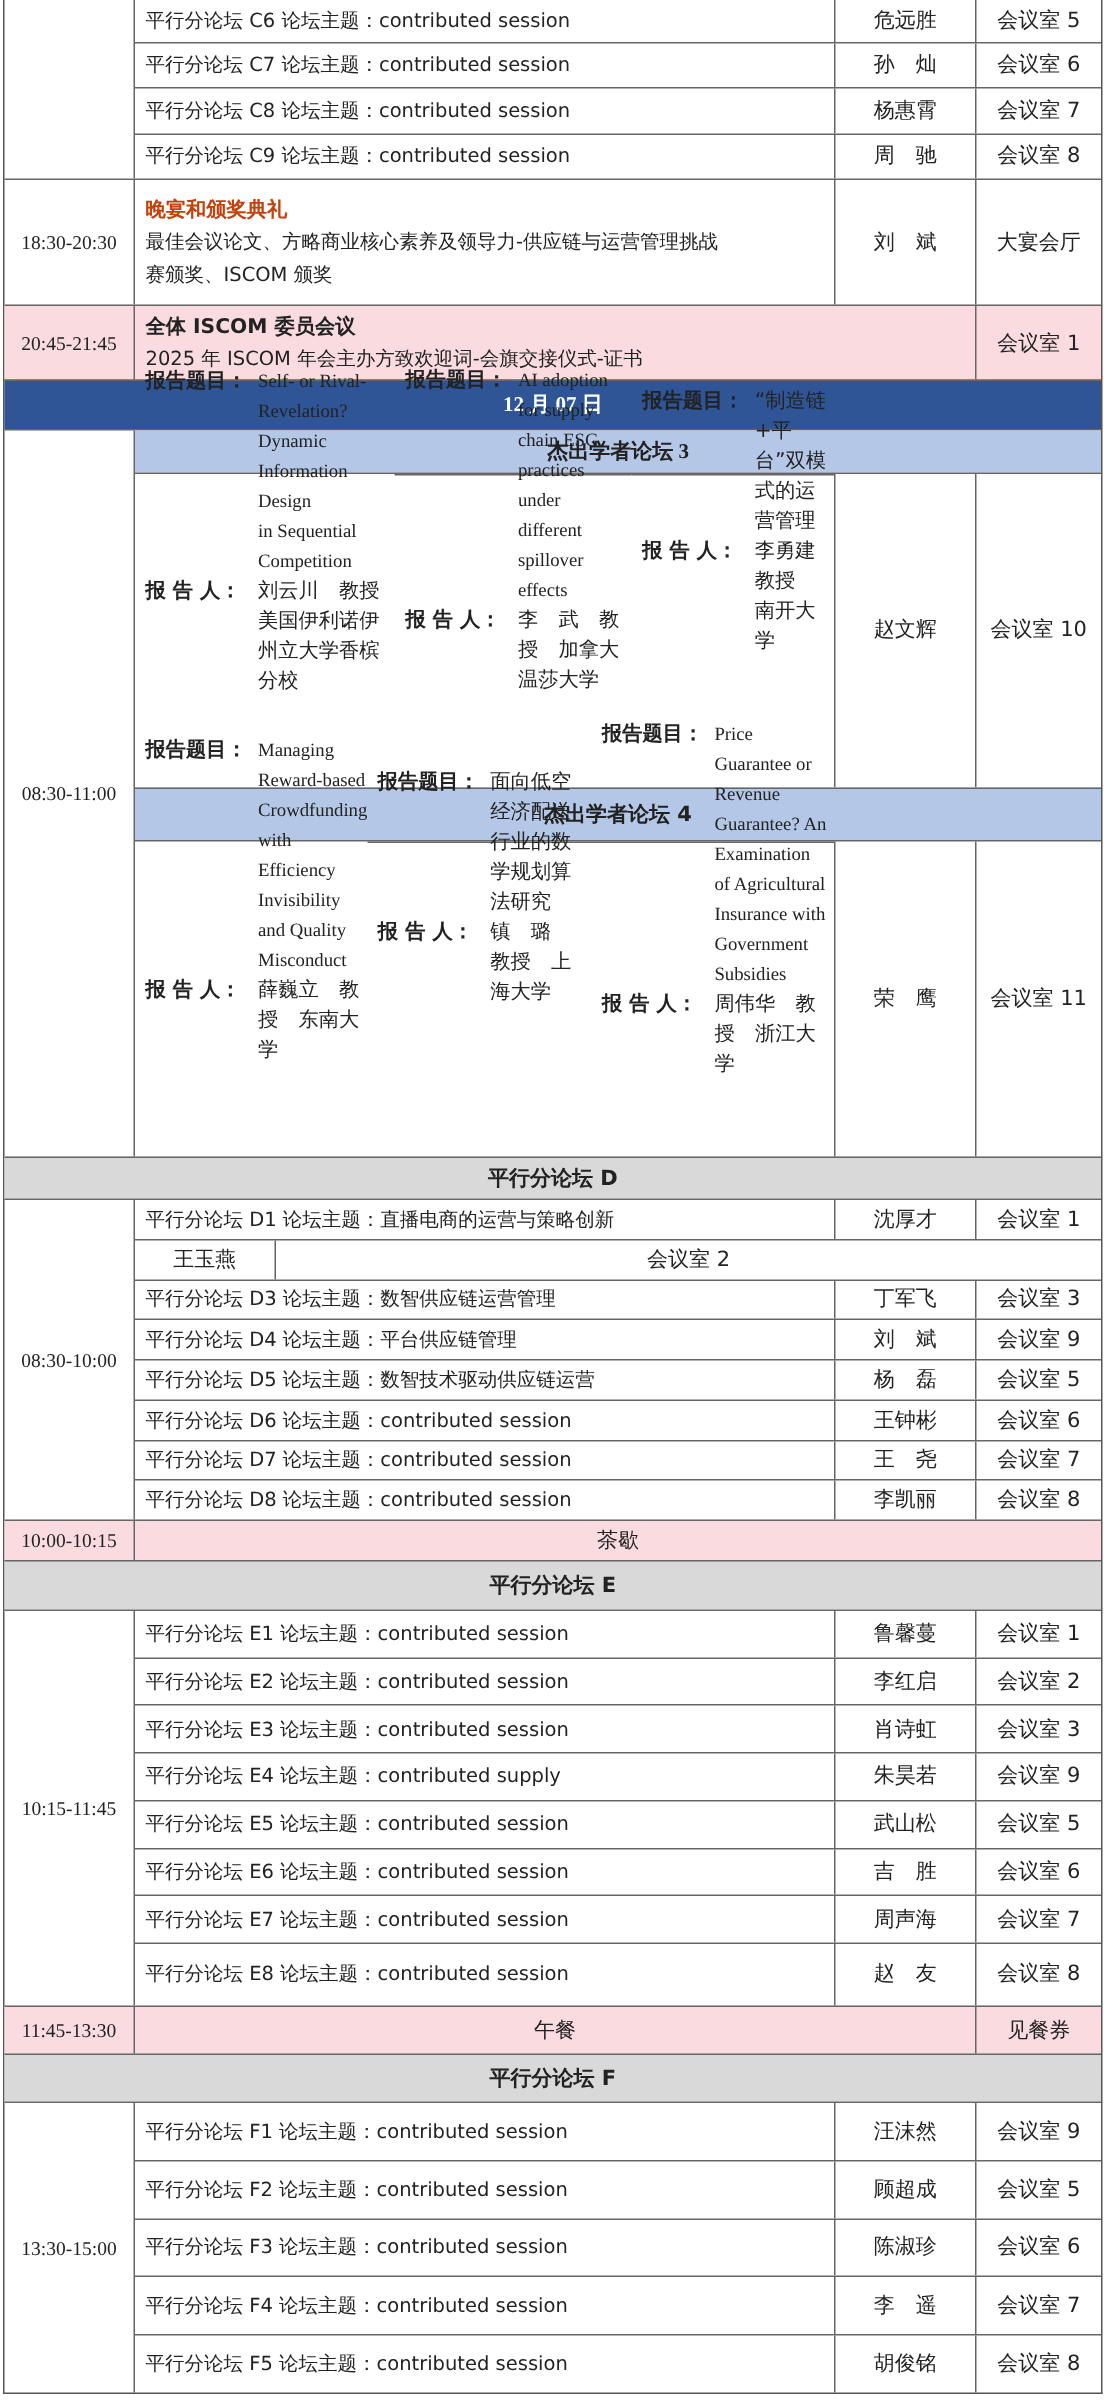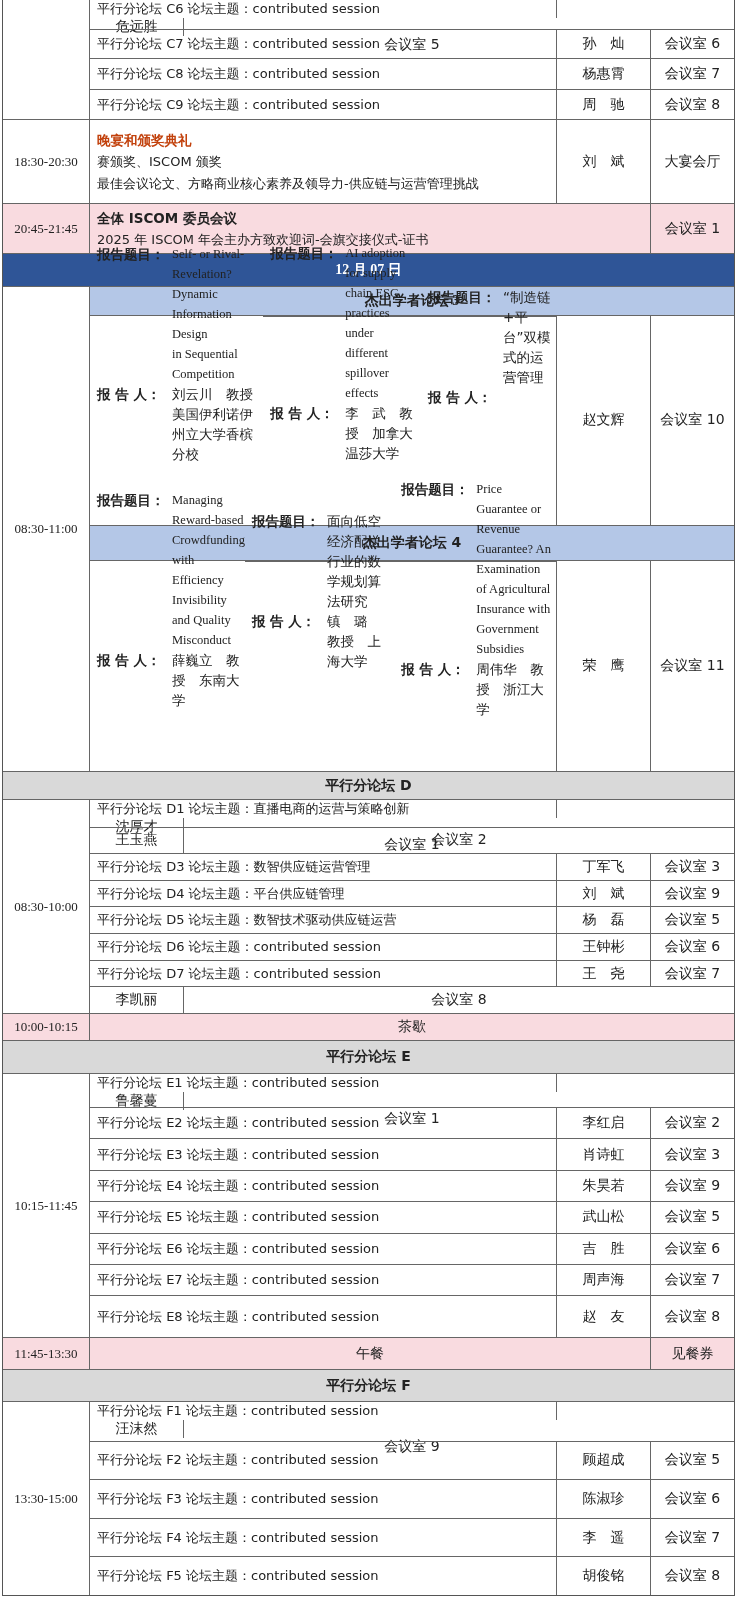--- a/index.html
+++ b/index.html
@@ -20,21 +20,21 @@
   .zh { font-family: "DejaVu Sans", sans-serif; }
   .pink { background: #f9dbe0; }
   .grey { background: #d9d9d9; }
   .lightblue { background: #b4c7e7; }
   .darkblue { background: #2f5597; color: #fff; }
   .band { display: flex; align-items: center; justify-content: center; font-weight: bold; font-size: 14px; }
   .group { display: flex; border-top: 1px solid #666; }
   .group > .c1 { border-right: 1px solid #666; }
   .stack { width: 644px; flex: none; display: flex; flex-direction: column; }
   .sub { display: flex; border-top: 1px solid #666; }
-  .sub:first-child { border-top: none; flex-direction: column; }
+  .sub:first-child { border-top: none; }
   .inner-left { width: 467px; flex: none; box-sizing: border-box; border-right: 1px solid #666; display: flex; flex-direction: row; }
   .inner-left .talk { border-top: 1px solid #666; padding: 4px 0 4px 7px; box-sizing: border-box;
         display: flex; flex-direction: column; justify-content: center; }
   .inner-left .talk:first-child { border-top: none; }
   .tl { display: flex; align-items: flex-start; font-size: 12.5px; line-height: 20px; }
   .tl .lbl { width: 75px; flex: none; font-weight: bold; font-size: 13.5px; font-family: "DejaVu Sans", sans-serif; }
   .tl .val { flex: 1; }
   .tl .val.zh { font-size: 13.5px; }
   .chair { width: 94px; flex: none; box-sizing: border-box; border-right: 1px solid #666;
            display: flex; align-items: center; justify-content: center; font-size: 14px; }
@@ -72,22 +72,22 @@
         <div class="chair zh">周　驰</div>
         <div class="room zh">会议室 8</div>
       </div>
     </div>
   </div>
 
   <div class="row" style="height:84px;">
     <div class="c1">18:30-20:30</div>
     <div class="c2">
       <div class="blue-title zh line">晚宴和颁奖典礼</div>
+      <div class="zh line small">最佳会议论文、方略商业核心素养及领导力-供应链与运营管理挑战</div>
       <div class="zh line small">赛颁奖、ISCOM 颁奖</div>
-      <div class="zh line small">最佳会议论文、方略商业核心素养及领导力-供应链与运营管理挑战</div>
     </div>
     <div class="c3 zh">刘　斌</div>
     <div class="c4 zh">大宴会厅</div>
   </div>
 
   <div class="row pink" style="height:50px;">
     <div class="c1">20:45-21:45</div>
     <div class="c2w" style="flex-direction:column;align-items:flex-start;padding-left:7px;">
       <div class="bold-title zh" style="line-height:22px;">全体 ISCOM 委员会议</div>
       <div class="zh small" style="line-height:22px;">2025 年 ISCOM 年会主办方致欢迎词-会旗交接仪式-证书</div>
@@ -124,20 +124,21 @@
                 <span class="val zh">李　武　教授　加拿大温莎大学</span>
               </div>
           </div>
           <div class="talk" style="height:61px;">
             <div class="tl">
                 <span class="lbl">报告题目：</span>
                 <span class="val zh">“制造链+平台”双模式的运营管理</span>
               </div>
             <div class="tl">
                 <span class="lbl">报 告 人：</span>
+                <span class="val zh">李勇建　教授　南开大学</span>
               </div>
           </div>
         </div>
         <div class="chair zh">赵文辉</div>
         <div class="room zh">会议室 10</div>
       </div>
 
       <div class="sub lightblue band zh" style="height:35px;">杰出学者论坛 4</div>
       <div class="sub" style="height:211px;">
         <div class="inner-left">
@@ -211,20 +212,21 @@
           <div class="c2 zh small">平行分论坛 D6 论坛主题：contributed session</div>
           <div class="chair zh">王钟彬</div>
           <div class="room zh">会议室 6</div>
         </div>
       <div class="sub" style="height:26.6px;">
           <div class="c2 zh small">平行分论坛 D7 论坛主题：contributed session</div>
           <div class="chair zh">王　尧</div>
           <div class="room zh">会议室 7</div>
         </div>
       <div class="sub" style="height:26.6px;">
+          <div class="c2 zh small">平行分论坛 D8 论坛主题：contributed session</div>
           <div class="chair zh">李凯丽</div>
           <div class="room zh">会议室 8</div>
         </div>
     </div>
   </div>
 
   <div class="row pink" style="height:27px;">
     <div class="c1">10:00-10:15</div>
     <div class="zh" style="flex:1;display:flex;align-items:center;justify-content:center;font-size:14px;">茶歇</div>
   </div>
@@ -242,21 +244,21 @@
           <div class="c2 zh small">平行分论坛 E2 论坛主题：contributed session</div>
           <div class="chair zh">李红启</div>
           <div class="room zh">会议室 2</div>
         </div>
       <div class="sub" style="height:32.9px;">
           <div class="c2 zh small">平行分论坛 E3 论坛主题：contributed session</div>
           <div class="chair zh">肖诗虹</div>
           <div class="room zh">会议室 3</div>
         </div>
       <div class="sub" style="height:32.9px;">
-          <div class="c2 zh small">平行分论坛 E4 论坛主题：contributed session</div>
+          <div class="c2 zh small">平行分论坛 E4 论坛主题：contributed supply</div>
           <div class="chair zh">朱昊若</div>
           <div class="room zh">会议室 9</div>
         </div>
       <div class="sub" style="height:32.9px;">
           <div class="c2 zh small">平行分论坛 E5 论坛主题：contributed session</div>
           <div class="chair zh">武山松</div>
           <div class="room zh">会议室 5</div>
         </div>
       <div class="sub" style="height:32.9px;">
           <div class="c2 zh small">平行分论坛 E6 论坛主题：contributed session</div>

